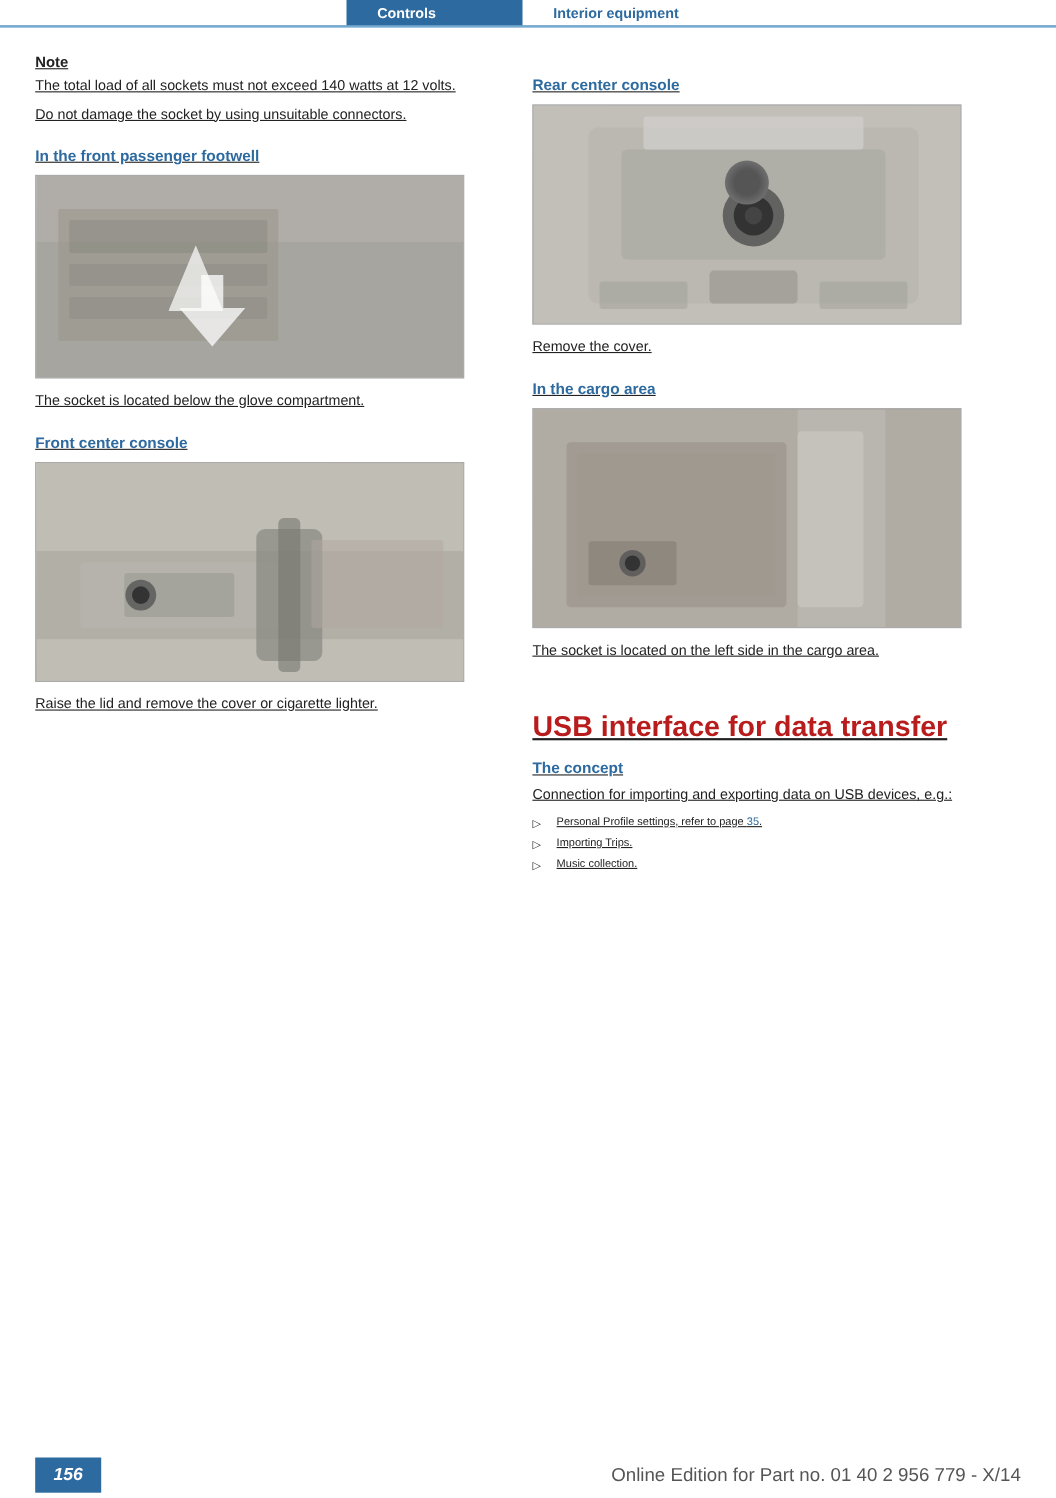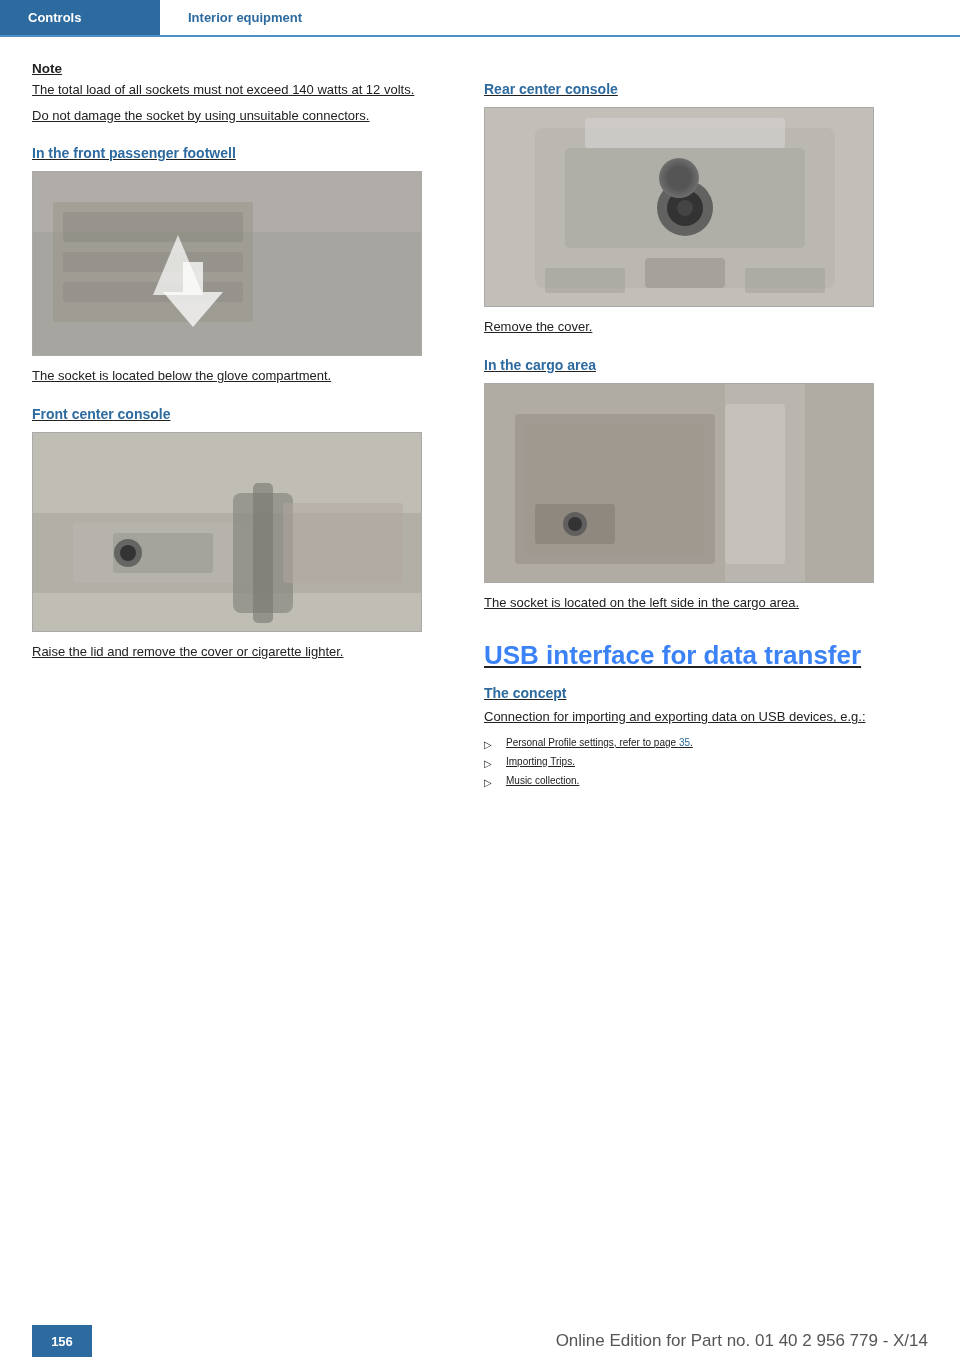--- a/index.html
+++ b/index.html
@@ -9,22 +9,23 @@
       background: #fff;
       color: #222;
       width: 960px;
       min-height: 1362px;
       position: relative;
     }
 
     
     .header {
       display: flex;
-      height: 36px;
+      height: 24px;
       border-bottom: 1px solid #4a90c4;
+      justify-content: center;
     }
     .header-controls {
       background: #2d6a9f;
       color: #fff;
       font-size: 13px;
       font-weight: bold;
       display: flex;
       align-items: center;
       padding: 0 28px;
       min-width: 160px;
@@ -167,25 +168,25 @@
     }
 
     .caption-text {
       font-size: 13px;
       line-height: 1.5;
       margin-bottom: 6px;
     }
 
     
     .usb-heading {
-      color: #3b82f6;
+      color: #b91c1c;
       font-size: 26px;
       font-weight: bold;
       line-height: 1.2;
-      margin-top: 28px;
+      margin-top: 45px;
       margin-bottom: 14px;
     }
 
     .concept-heading {
       color: #2d6a9f;
       font-size: 14px;
       font-weight: bold;
       margin-bottom: 6px;
     }
 
@@ -230,27 +231,28 @@
       height: 42px;
       display: flex;
       align-items: center;
       justify-content: space-between;
       padding: 0 32px;
       border-top: none;
     }
     .footer-left {
       background: #2d6a9f;
       color: #fff;
-      font-size: 13px;
+      font-size: 16px;
       font-weight: bold;
       width: 60px;
       height: 32px;
       display: flex;
       align-items: center;
       justify-content: center;
+      font-style: italic;
     }
     .footer-right {
       font-size: 17px;
       color: #555;
     }
 
     .divider-line {
       border: none;
       border-top: 1px solid #4a90c4;
       margin: 0;

